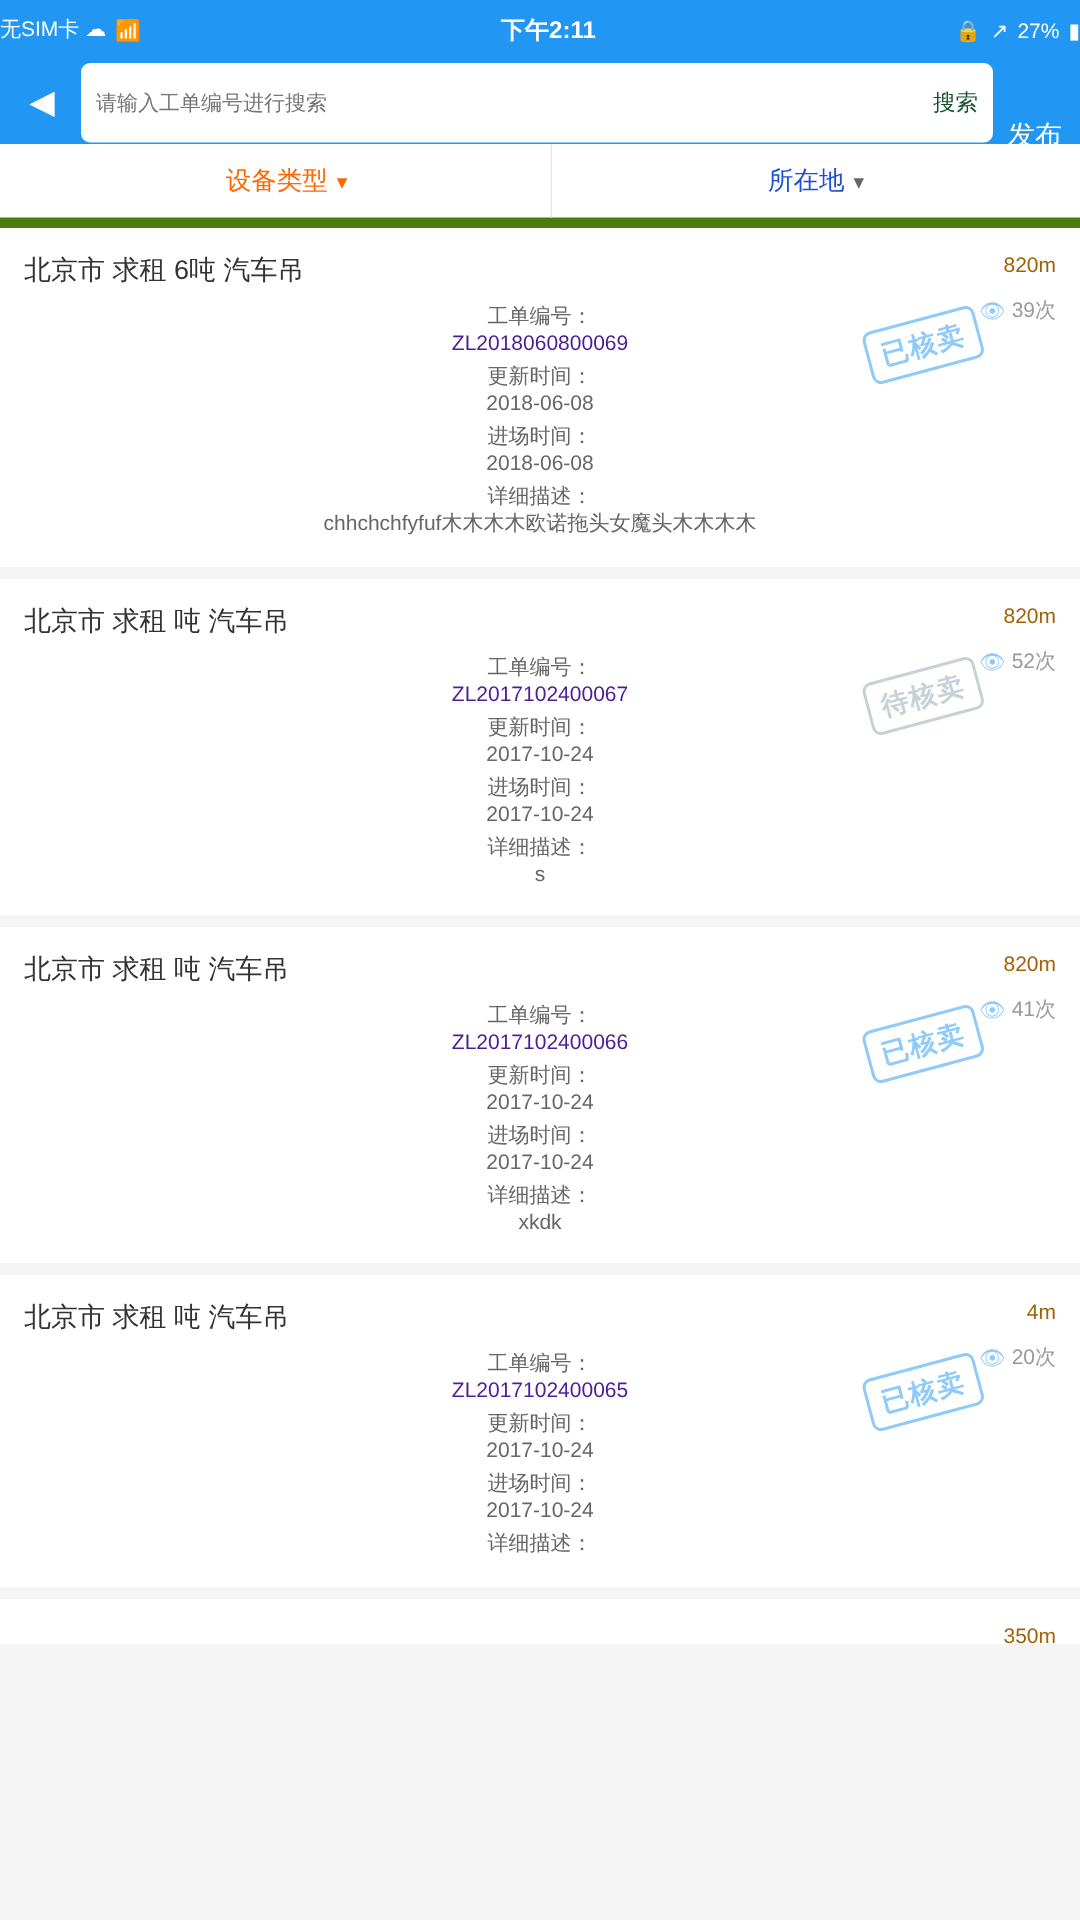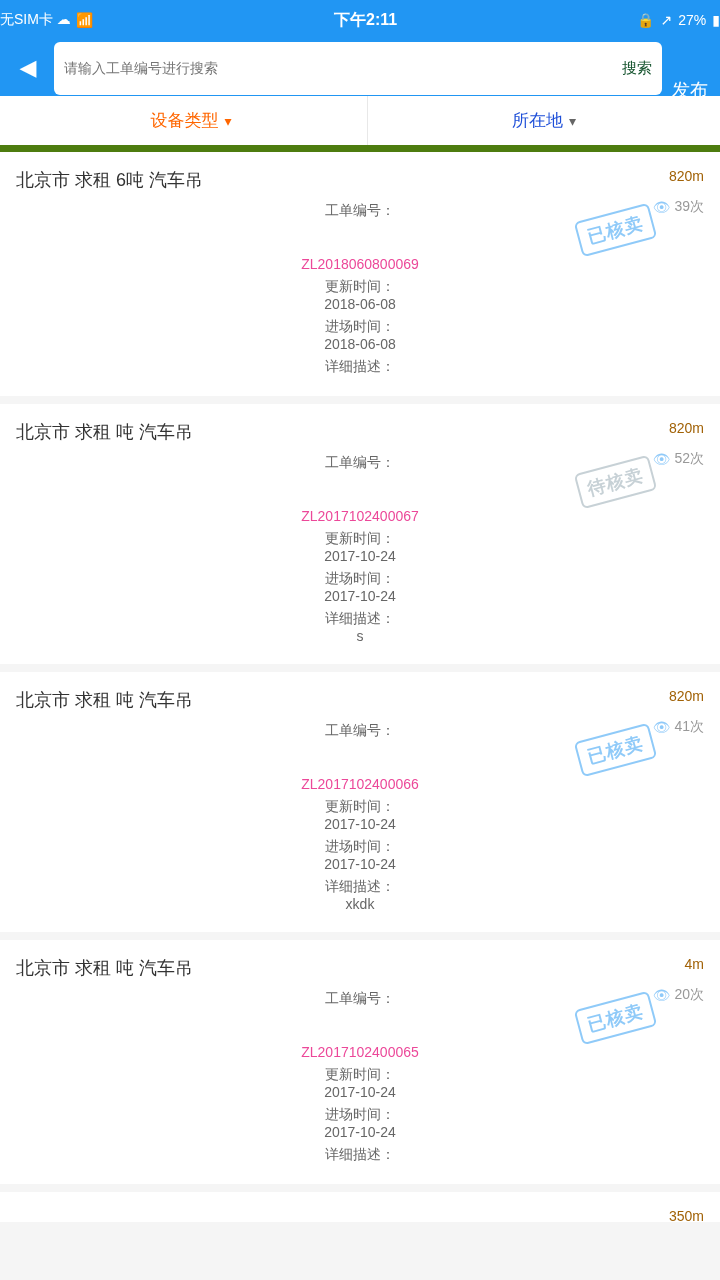--- a/index.html
+++ b/index.html
@@ -142,21 +142,21 @@
 
     .item-row {
       display: flex;
       align-items: center;
       margin-bottom: 6px;
       font-size: 14px;
       color: #666;
       flex-direction: column;
     }
     .item-row-label { color: #666; }
-    .item-row-value { color: #ec4899; margin-top: 36px; }
+    .item-row-value { color: #4c1d95; }
 
     .views-row {
       position: absolute;
       right: 16px;
       display: flex;
       align-items: center;
       gap: 4px;
       font-size: 14px;
       color: #999;
     }
@@ -248,20 +248,21 @@
       <span>进场时间：</span>
       <span>2018-06-08</span>
     </div>
 
     <div class="stamp" style="top: 50px;">
       <span class="stamp-text stamp-sold">已核卖</span>
     </div>
 
     <div class="item-row">
       <span>详细描述：</span>
+      <span>chhchchfyfuf木木木木欧诺拖头女魔头木木木木</span>
     </div>
   </div>
     <div class="list-item">
     <div class="item-title">北京市 求租 吨 汽车吊</div>
     <div class="item-distance">820m</div>
     <div class="item-row">
       <span class="item-row-label">工单编号：</span>
       <span class="item-row-value">ZL2017102400067</span>
       <div class="views-row" style="top: 46px;">
         <span class="eye-icon">👁</span>

